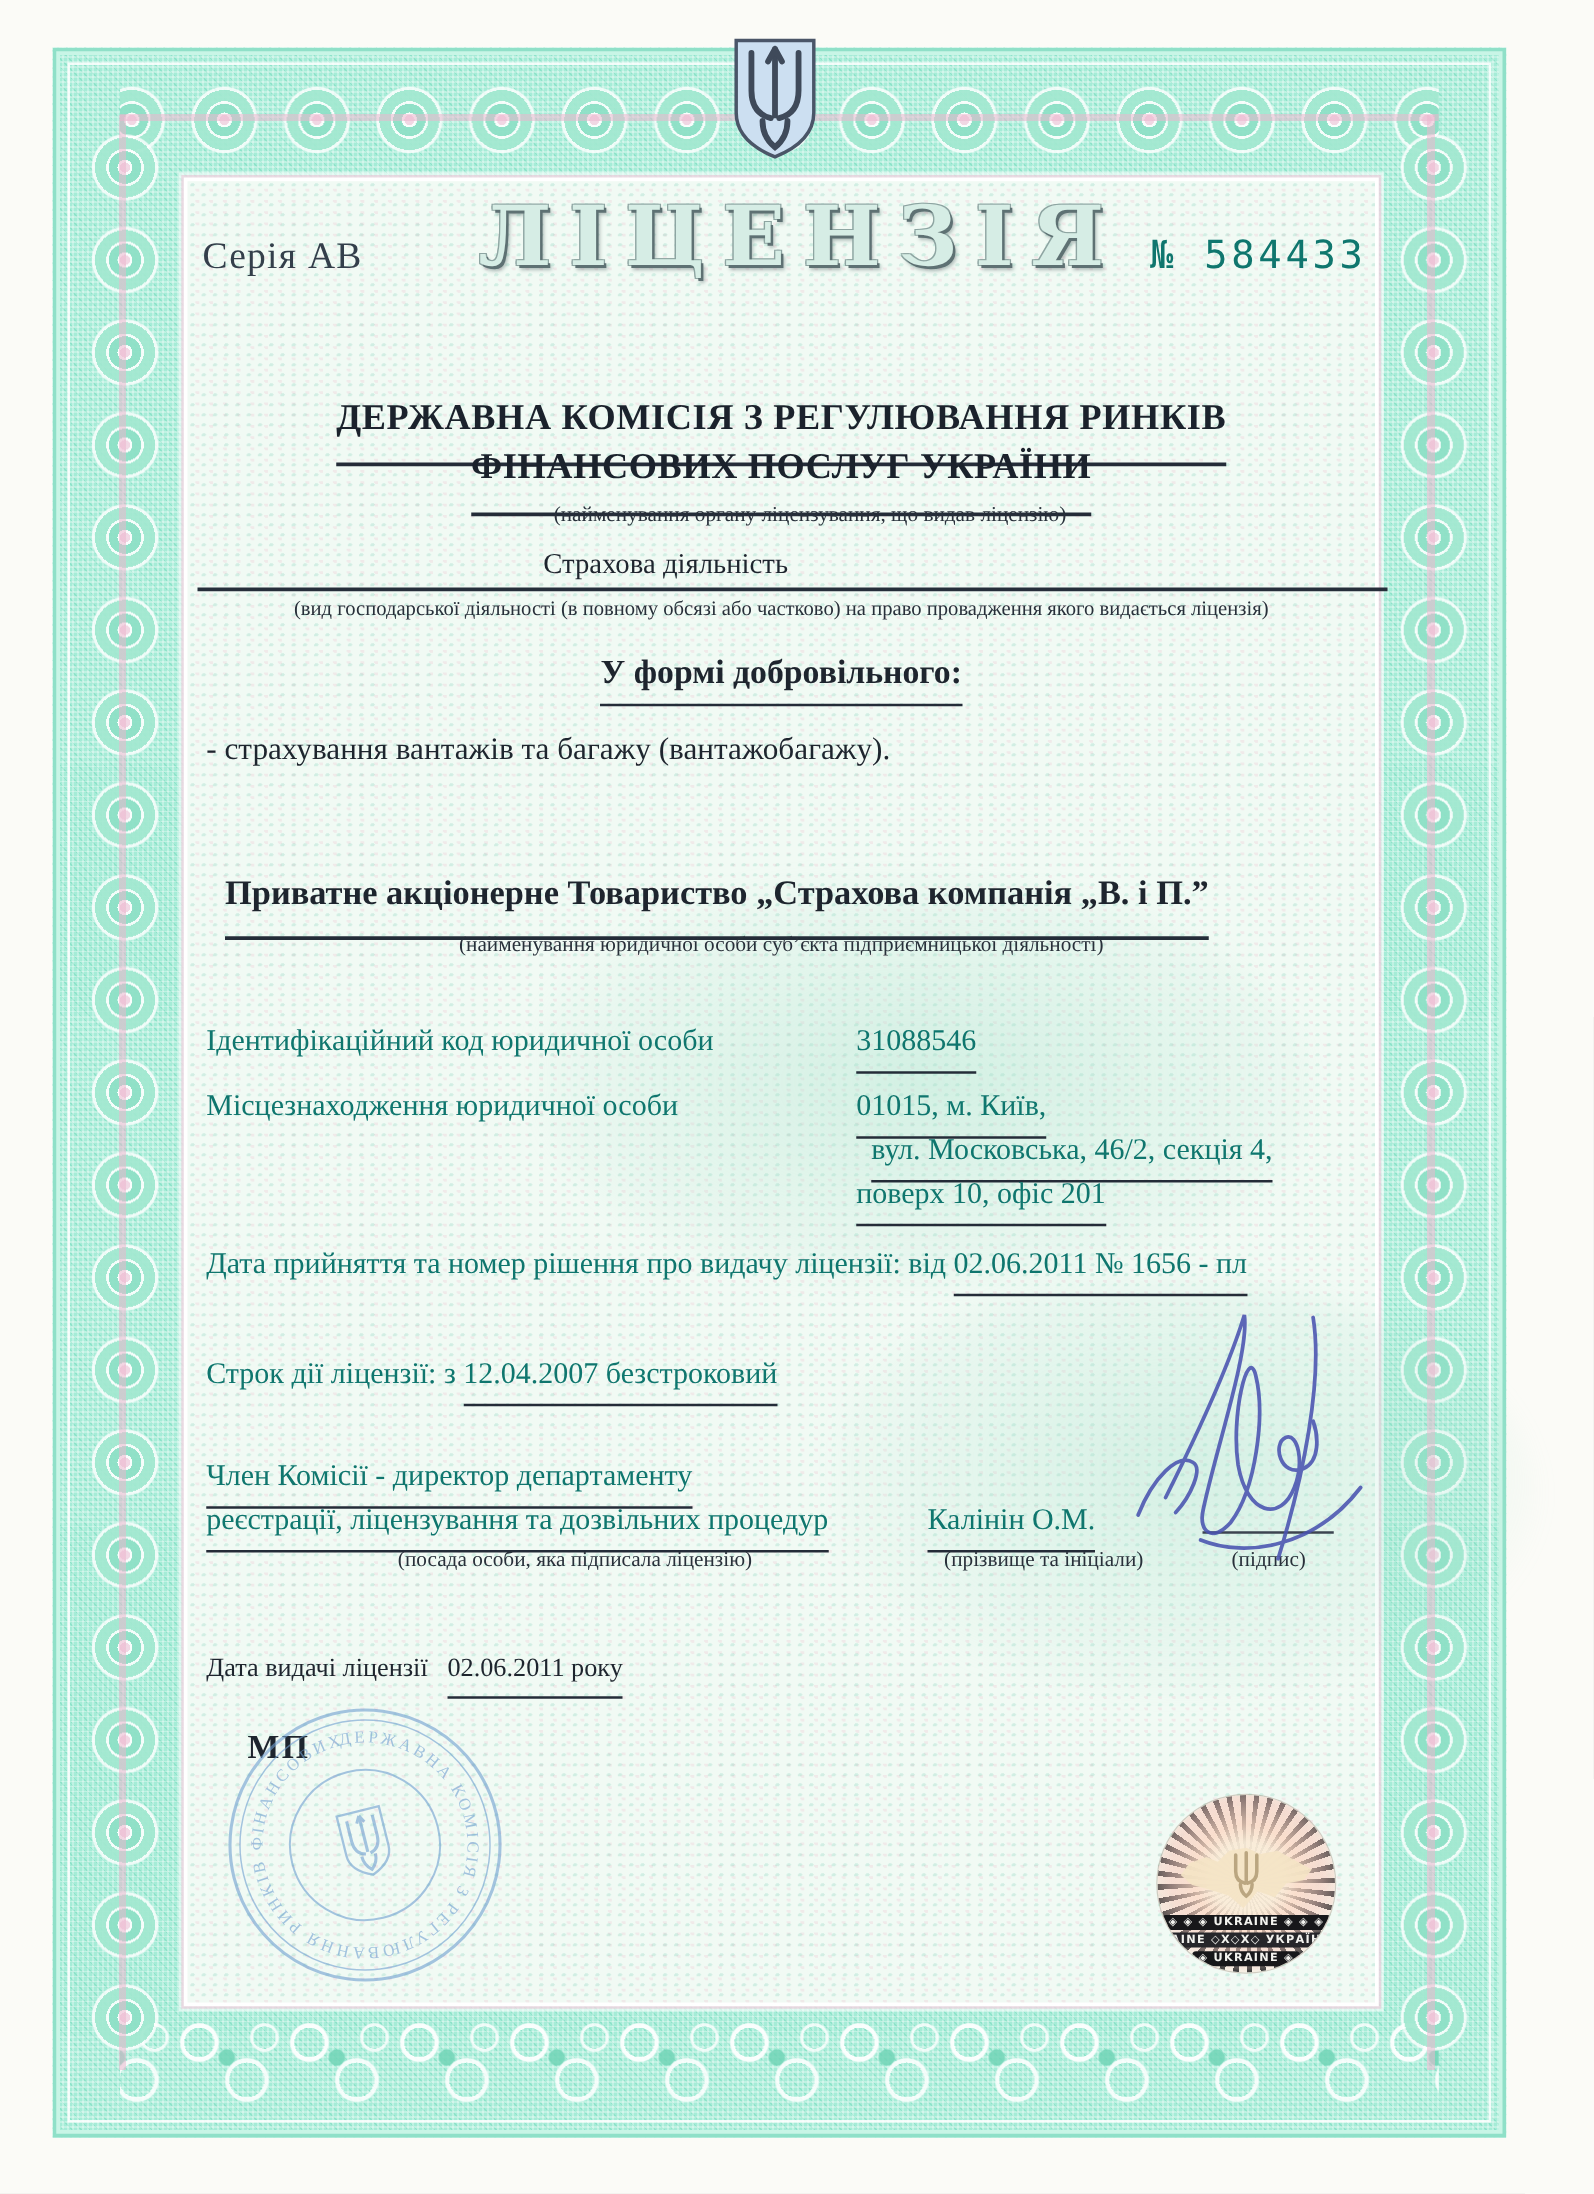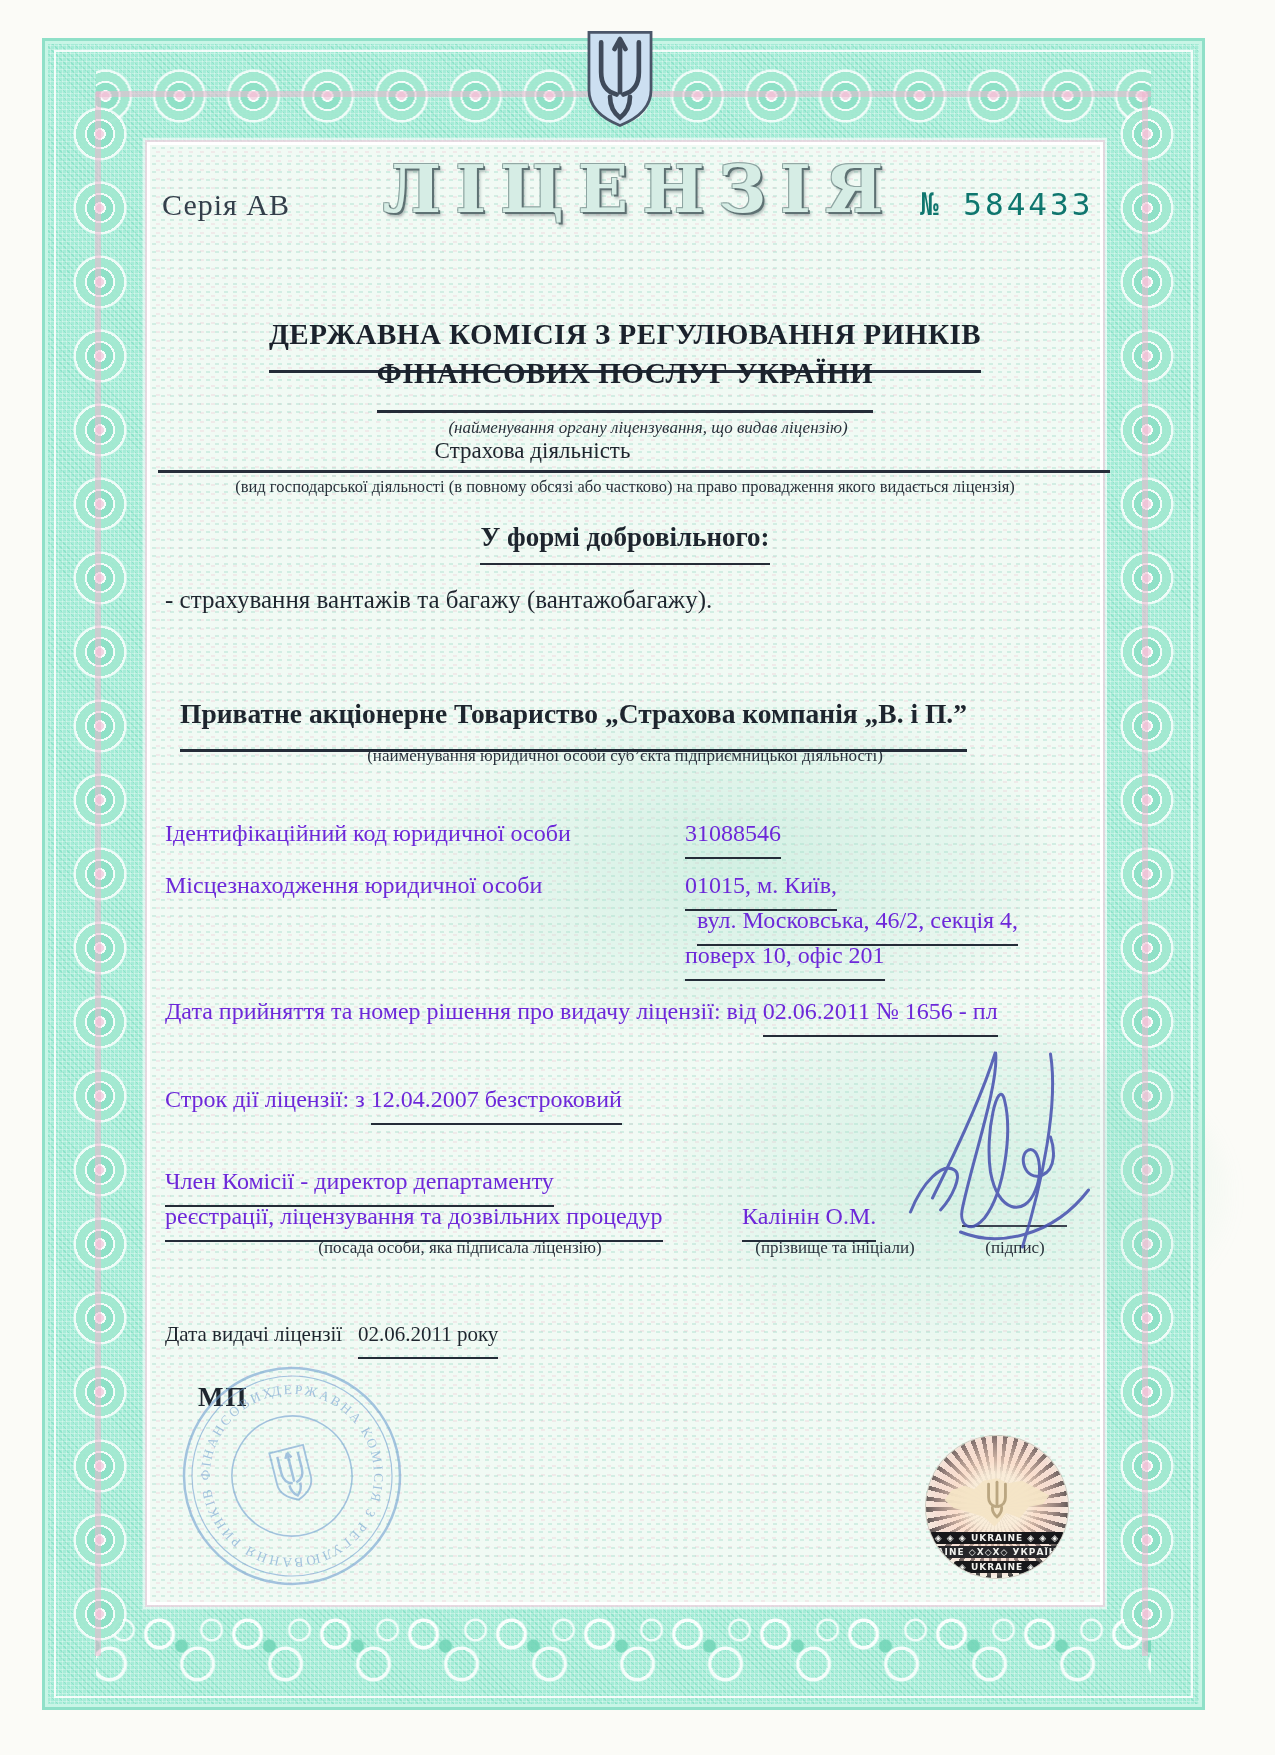--- a/index.html
+++ b/index.html
@@ -50,21 +50,21 @@
   .wm{position:absolute;border-radius:45% 55% 50% 50%;filter:blur(9px);pointer-events:none;}
   .wm1{left:280px;top:555px;width:620px;height:330px;background:radial-gradient(ellipse at 50% 50%, rgba(168,226,204,.42), rgba(168,226,204,.12) 60%, transparent 78%);}
   .wm2{left:520px;top:880px;width:560px;height:330px;background:radial-gradient(ellipse at 50% 45%, rgba(168,226,204,.38), rgba(168,226,204,.10) 60%, transparent 78%);}
   
   .abs{position:absolute;}
   .ctr{text-align:center;}
   .b{font-weight:bold;}
   .u2{border-bottom:2px solid #242c38;padding-bottom:11px;}
   .u3{border-bottom:3px solid #242c38;padding-bottom:20px;}
   .cap{font-size:17px;color:#28303a;}
-  .body24{font-size:24px;color:#6d28d9;}
+  .body24{font-size:24px;color:#0f766e;}
   .series{font-size:30px;letter-spacing:1px;color:#343f4b;}
   .number{font-family:"DejaVu Sans Mono",monospace;font-size:31px;letter-spacing:3px;color:#0f766e;}
   .biglicense{font-family:"DejaVu Serif","Liberation Serif",serif;font-weight:bold;font-size:66px;letter-spacing:14px;
       color:#d6ede5;
       text-shadow:2px 2px 0 #5e7173, -1px -1px 0 #8ea5a2, 1px -1px 0 #8ea5a2, -1px 1px 0 #8ea5a2, 3px 4px 3px rgba(90,110,110,.45);}
   .hdr{font-size:29px;font-weight:bold;letter-spacing:.5px;color:#1b222c;}
   .rule{position:absolute;background:#262e3a;height:3px;}
   .sigline{position:absolute;background:#3c4450;height:2px;}
   
   .holo{position:absolute;left:926px;top:1436px;width:142px;height:142px;border-radius:50%;
@@ -115,21 +115,21 @@
   </svg>
 
   <div class="abs series" style="left:162px;top:188px;">Серія АВ</div>
   <div class="abs ctr biglicense" style="left:290px;top:150px;width:700px;">ЛІЦЕНЗІЯ</div>
   <div class="abs number" style="left:920px;top:186px;">№ 584433</div>
 
   <div class="abs ctr" style="left:150px;top:318px;width:950px;">
     <span class="hdr u3">ДЕРЖАВНА КОМІСІЯ З РЕГУЛЮВАННЯ РИНКІВ</span><br>
     <span class="hdr u3" style="display:inline-block;margin-top:6px;">ФІНАНСОВИХ ПОСЛУГ УКРАЇНИ</span>
   </div>
-  <div class="abs ctr cap" style="left:150px;top:418px;width:996px;font-style:italic;">(найменування органу ліцензування, що видав ліцензію)</div>
+  <div class="abs ctr cap" style="left:150px;top:402px;width:996px;">(найменування органу ліцензування, що видав ліцензію)</div>
 
   <div class="abs ctr" style="left:150px;top:438px;width:765px;font-size:23px;">Страхова діяльність</div>
   <div class="rule" style="left:158px;top:470px;width:952px;"></div>
   <div class="abs ctr" style="left:150px;top:477px;width:950px;font-size:16.5px;color:#28303a;">(вид господарської діяльності (в повному обсязі або частково) на право провадження якого видається ліцензія)</div>
 
   <div class="abs ctr" style="left:150px;top:522px;width:950px;">
     <span class="u2 b" style="font-size:27px;">У формі добровільного:</span>
   </div>
 
   <div class="abs" style="left:165px;top:586px;font-size:25px;">- страхування вантажів та багажу (вантажобагажу).</div>

